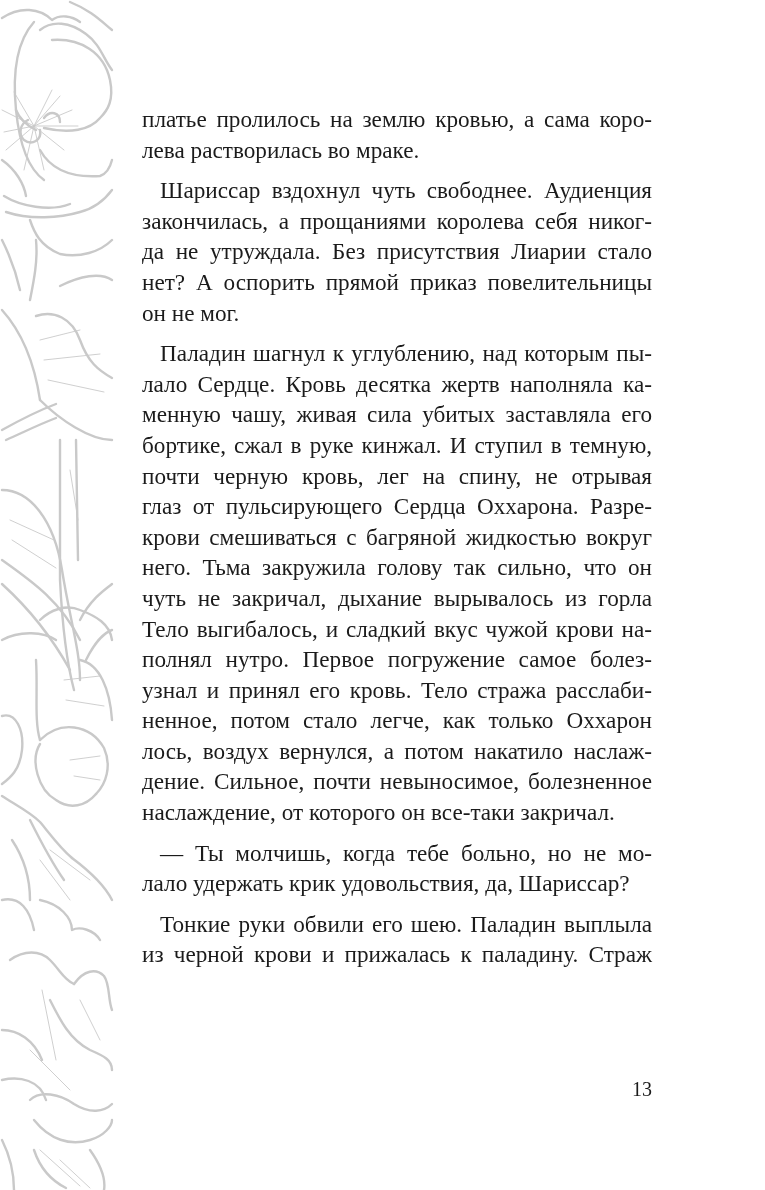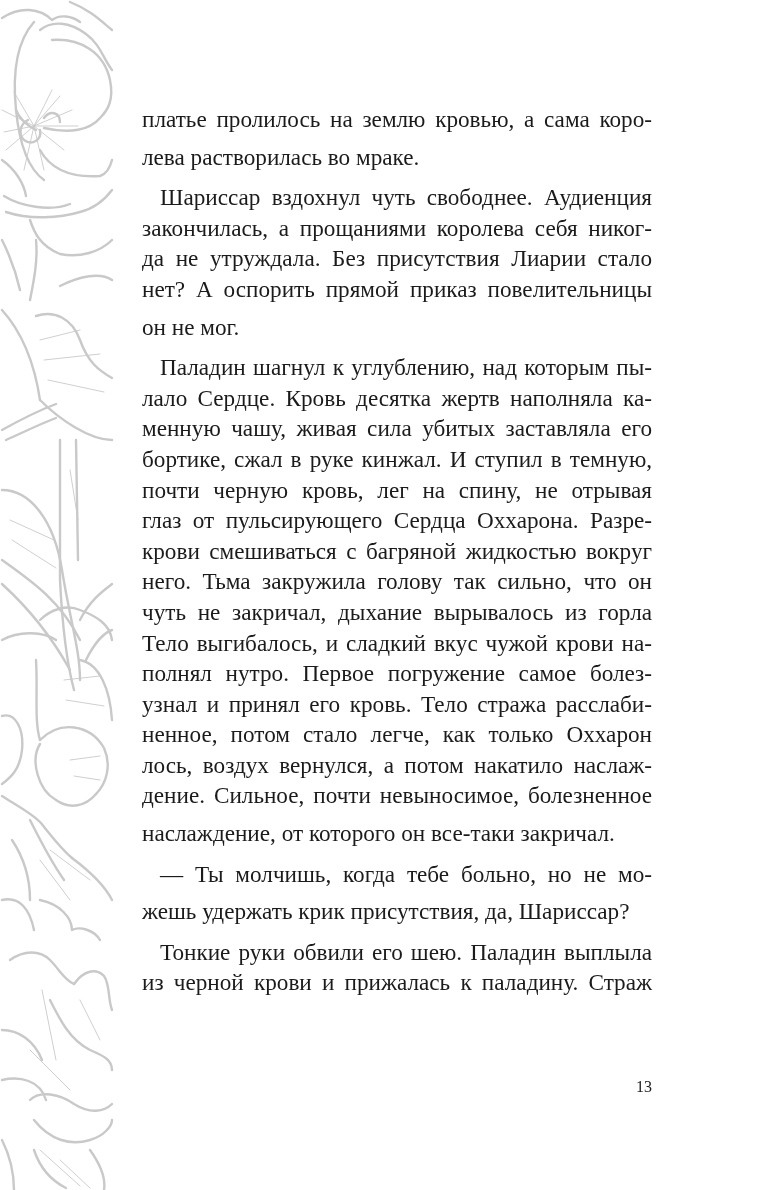--- a/index.html
+++ b/index.html
@@ -34,36 +34,35 @@
     }
     .line {
       display: block;
       white-space: nowrap;
       text-align: justify;
       text-align-last: justify;
       height: 30.6px;
     }
     .line.last {
       text-align-last: left;
-      margin-top: 7px;
     }
     .line.indent {
       padding-left: 18px;
     }
     .para {
       margin: 0 0 10px 0;
     }
     .page-number {
       position: absolute;
       left: 600px;
       top: 1078px;
       width: 52px;
       text-align: right;
       font-family: "Liberation Serif", "DejaVu Serif", serif;
-      font-size: 16px;
+      font-size: 20px;
       color: #1b1b1b;
     }
   </style>
 </head>
 <body>
 
 <div class="page">
 
   <svg class="floral-border" viewBox="0 0 114 1190" xmlns="http://www.w3.org/2000/svg" fill="none" stroke="#c9c9c9" stroke-width="2.4" stroke-linecap="round" stroke-linejoin="round">
 
@@ -189,21 +188,21 @@
       <span class="line">полнял нутро. Первое погружение самое болез-</span>
       <span class="line">узнал и принял его кровь. Тело стража расслаби-</span>
       <span class="line">ненное, потом стало легче, как только Оххарон</span>
       <span class="line">лось, воздух вернулся, а потом накатило наслаж-</span>
       <span class="line">дение. Сильное, почти невыносимое, болезненное</span>
       <span class="line last">наслаждение, от которого он все-таки закричал.</span>
     </div>
 
     <div class="para">
       <span class="line indent">— Ты молчишь, когда тебе больно, но не мо-</span>
-      <span class="line last">жешь удержать крик присутствия, да, Шариссар?</span>
+      <span class="line last">лало удержать крик удовольствия, да, Шариссар?</span>
     </div>
 
     <div class="para">
       <span class="line indent">Тонкие руки обвили его шею. Паладин выплыла</span>
       <span class="line">из черной крови и прижалась к паладину. Страж</span>
     </div>
 
   </div>
 
   <div class="page-number">13</div>

